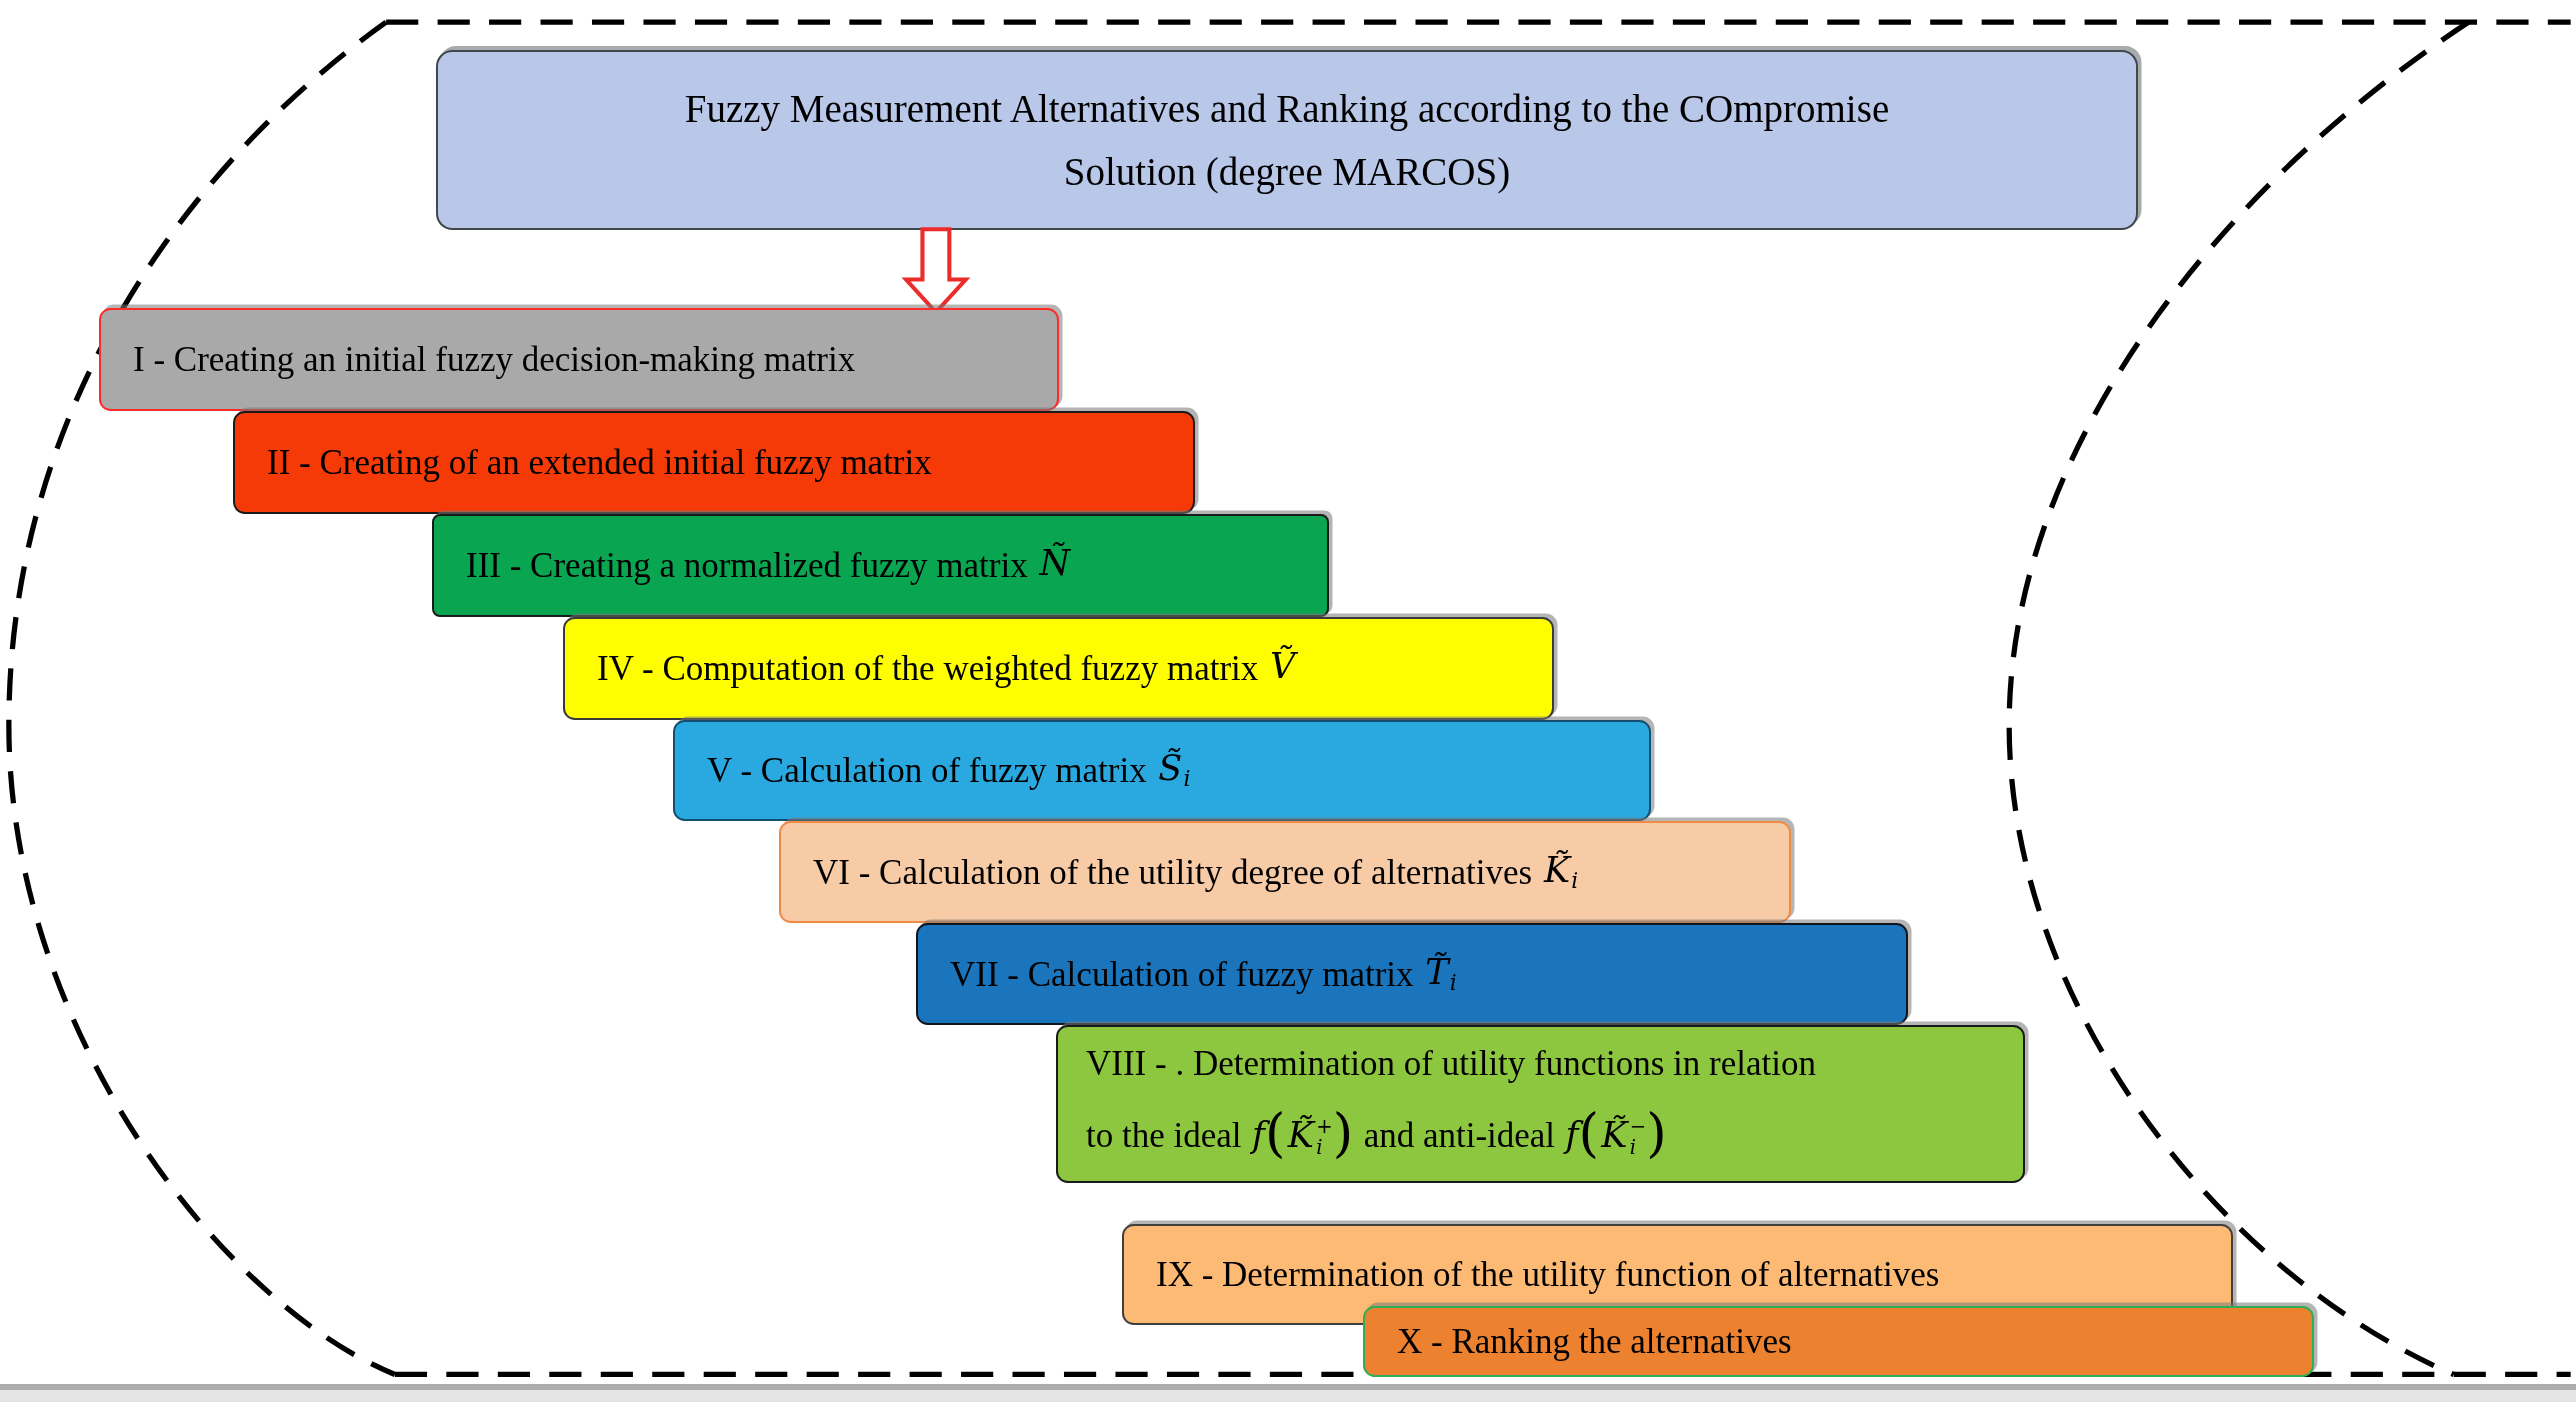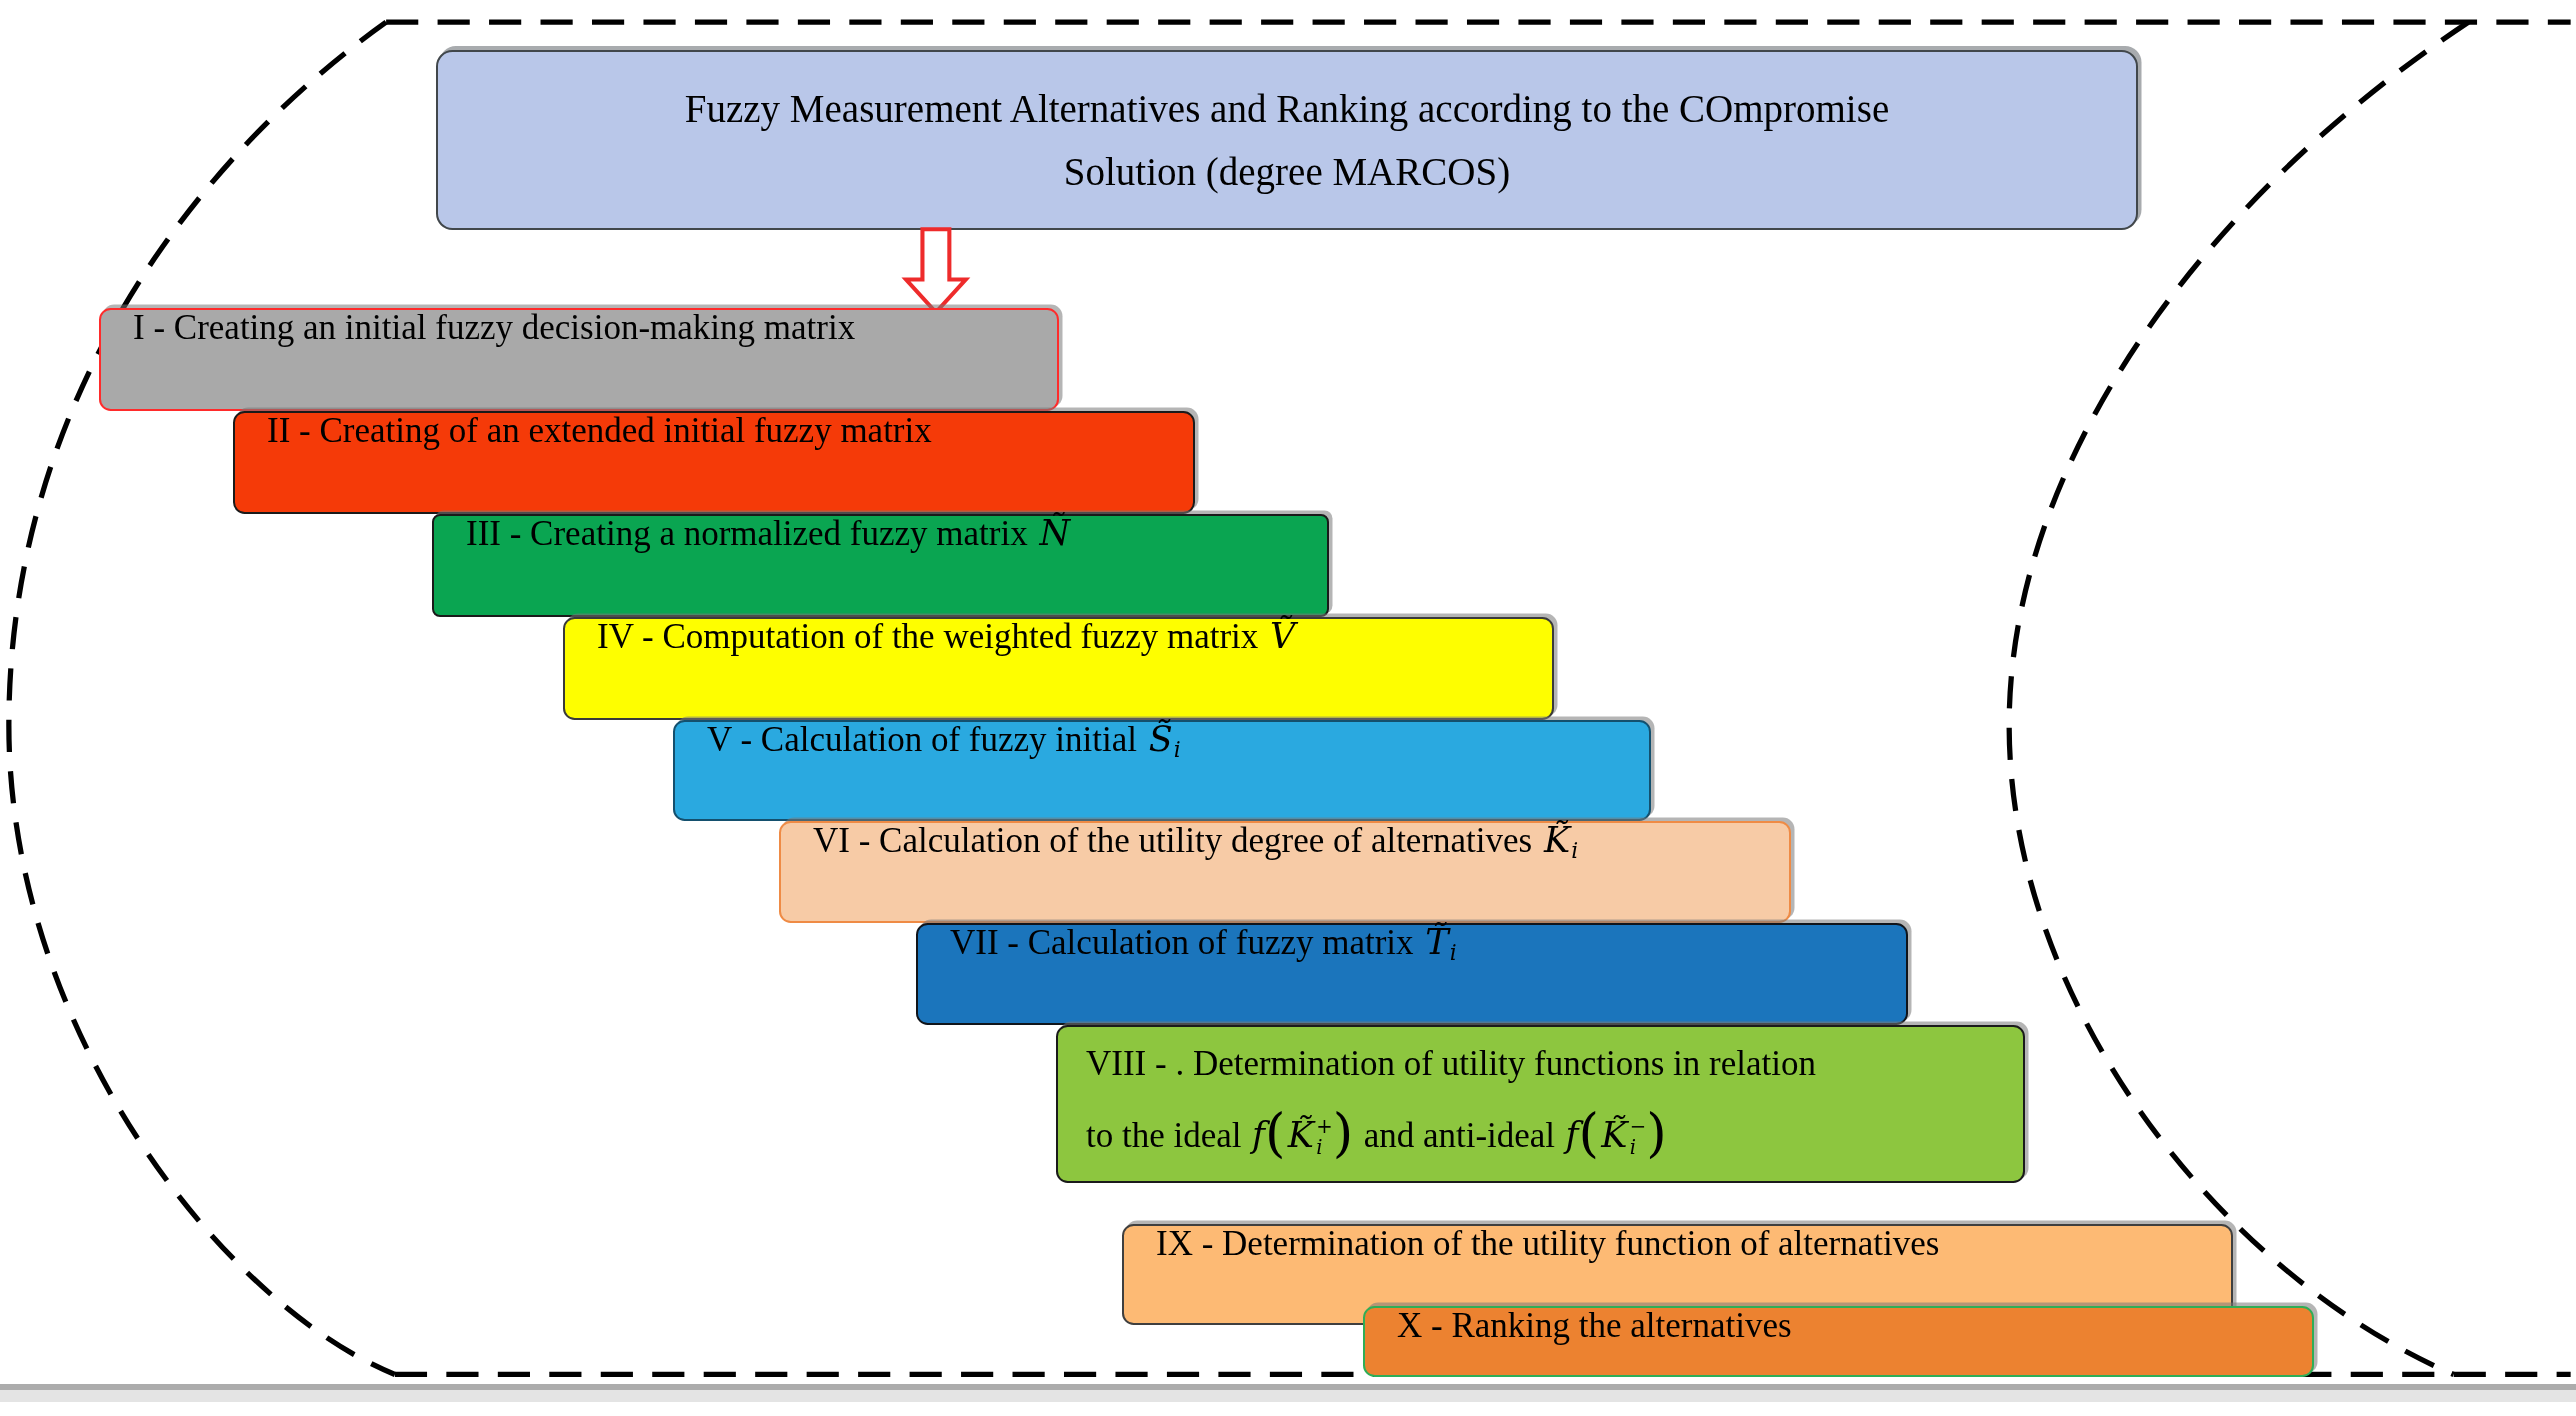--- a/index.html
+++ b/index.html
@@ -9,21 +9,21 @@
   .dash{fill:none;stroke:#000;stroke-width:9;stroke-dasharray:55 33;}
   .arrow-poly{fill:#ffffff;stroke-width:7;stroke-linejoin:miter;}
 
   .titlebox{position:absolute;left:436px;top:50px;width:1702px;height:180px;box-sizing:border-box;
             border:2.9px solid #41474b;border-radius:16.4px;background:#b9c7e9;
             display:flex;flex-direction:column;justify-content:center;align-items:center;
             font-size:39px;line-height:1.62;text-align:center;
             box-shadow:3.5px -4.1px 0 rgba(110,115,120,.6);}
 
   .box{position:absolute;box-sizing:border-box;border:2.3px solid #1a1a1a;border-radius:11.7px;
-       display:flex;align-items:flex-start;padding-left:32px;padding-right:17.5px;
+       display:flex;align-items:center;padding-left:32px;padding-right:17.5px;
        font-size:35px;line-height:1;white-space:nowrap;
        box-shadow:3.5px -3.5px 0 rgba(120,120,120,.55);}
   .b1{left:99px;top:308px;width:960px;height:103px;border-width:2.9px;}
   .b2{left:233px;top:411px;width:962px;height:103px;}
   .b3{left:432px;top:514px;width:897px;height:103px;}
   .b4{left:563px;top:617px;width:991px;height:103px;}
   .b5{left:673px;top:720px;width:978px;height:101px;}
   .b6{left:779px;top:821px;width:1012px;height:102px;}
   .b7{left:916px;top:923px;width:992px;height:102px;}
   .b8{left:1056px;top:1025px;width:969px;height:158px;
@@ -79,21 +79,21 @@
     <span class="lbl">III - Creating a normalized fuzzy matrix</span>
     <span class="sym"><span>Ñ</span><sub class="symsub"></sub></span>
   </div>
 
   <div class="box b4" style="background: rgb(254, 254, 0); border-color: rgb(58, 58, 58);">
     <span class="lbl">IV - Computation of the weighted fuzzy matrix</span>
     <span class="sym"><span>Ṽ</span><sub class="symsub"></sub></span>
   </div>
 
   <div class="box b5" style="background: rgb(42, 169, 224); border-color: rgb(20, 80, 110);">
-    <span class="lbl">V - Calculation of fuzzy initial</span>
+    <span class="lbl">V - Calculation of fuzzy matrix</span>
     <span class="sym"><span>S̃</span><sub class="symsub">i</sub></span>
   </div>
 
   <div class="box b6" style="background: rgb(247, 203, 166); border-color: rgb(239, 139, 69);">
     <span class="lbl">VI - Calculation of the utility degree of alternatives</span>
     <span class="sym"><span>K̃</span><sub class="symsub">i</sub></span>
   </div>
 
   <div class="box b7" style="background: rgb(27, 117, 188); border-color: rgb(16, 20, 26);">
     <span class="lbl">VII - Calculation of fuzzy matrix</span>

